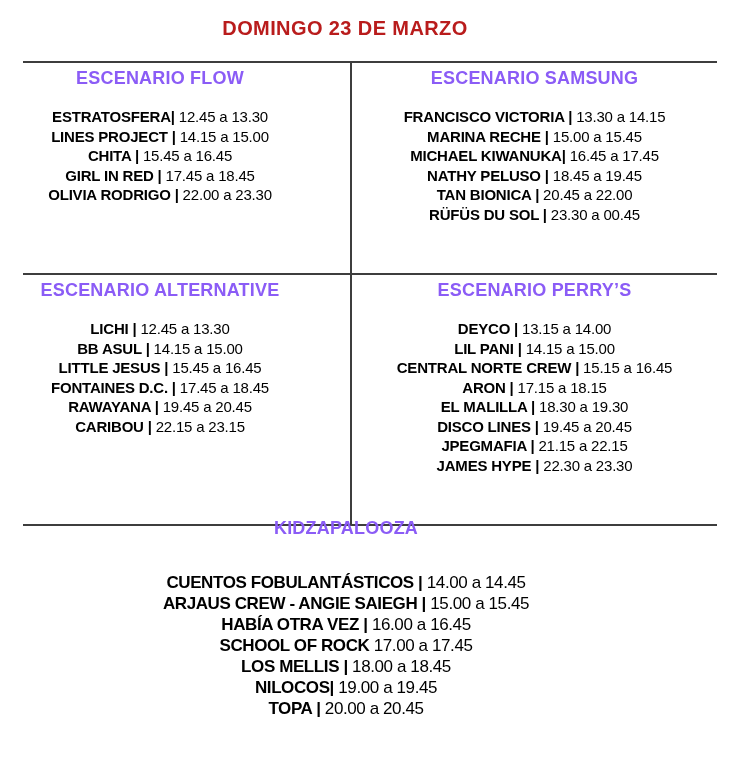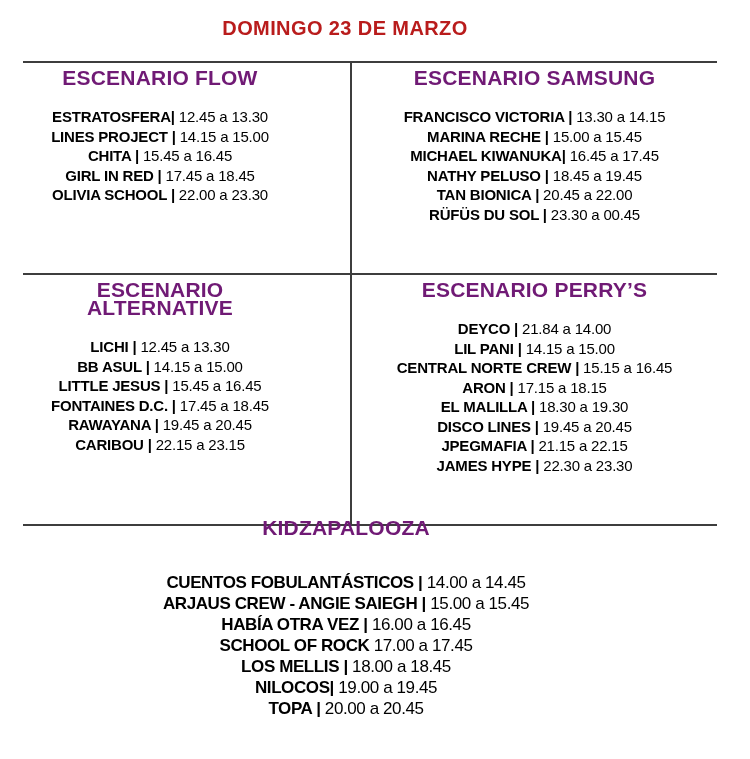--- a/index.html
+++ b/index.html
@@ -33,25 +33,25 @@
     grid-template-columns: 329px 365px;
     grid-template-rows: 212px 249px;
     border-top: 2px solid #3d3d3d;
     border-bottom: 2px solid #3d3d3d;
   }
   .cell { overflow: hidden; text-align: center; }
   .cell-left { border-right: 2px solid #3d3d3d; padding-right: 53px; }
   .row-top { border-bottom: 2px solid #3d3d3d; }
   .stage-header {
     margin-top: 6px;
-    font-size: 21px;
+    font-size: 18px;
     line-height: 18px;
     font-weight: 700;
     letter-spacing: 0.2px;
-    color: #701a75;
+    color: #8b5cf6;
   }
   .acts { margin-top: 20px; }
   .act-row {
     font-size: 15px;
     line-height: 19.5px;
     letter-spacing: -0.2px;
     white-space: nowrap;
   }
   .act-name { font-weight: 700; }
   .act-time { font-weight: 400; }
@@ -80,21 +80,21 @@
 
   <div class="stage-grid">
 
     <section class="cell cell-left row-top">
       <h2 class="stage-header">ESCENARIO FLOW</h2>
       <div class="acts">
           <div class="act-row"><span class="act-name">ESTRATOSFERA|</span><span class="act-time"> 12.45 a 13.30</span></div>
           <div class="act-row"><span class="act-name">LINES PROJECT |</span><span class="act-time"> 14.15 a 15.00</span></div>
           <div class="act-row"><span class="act-name">CHITA |</span><span class="act-time"> 15.45 a 16.45</span></div>
           <div class="act-row"><span class="act-name">GIRL IN RED |</span><span class="act-time"> 17.45 a 18.45</span></div>
-          <div class="act-row"><span class="act-name">OLIVIA SCHOOL |</span><span class="act-time"> 22.00 a 23.30</span></div>
+          <div class="act-row"><span class="act-name">OLIVIA RODRIGO |</span><span class="act-time"> 22.00 a 23.30</span></div>
         </div>
     </section>
 
     <section class="cell row-top">
       <h2 class="stage-header">ESCENARIO SAMSUNG</h2>
       <div class="acts">
           <div class="act-row"><span class="act-name">FRANCISCO VICTORIA |</span><span class="act-time"> 13.30 a 14.15</span></div>
           <div class="act-row"><span class="act-name">MARINA RECHE |</span><span class="act-time"> 15.00 a 15.45</span></div>
           <div class="act-row"><span class="act-name">MICHAEL KIWANUKA|</span><span class="act-time"> 16.45 a 17.45</span></div>
           <div class="act-row"><span class="act-name">NATHY PELUSO |</span><span class="act-time"> 18.45 a 19.45</span></div>
@@ -111,21 +111,21 @@
           <div class="act-row"><span class="act-name">LITTLE JESUS |</span><span class="act-time"> 15.45 a 16.45</span></div>
           <div class="act-row"><span class="act-name">FONTAINES D.C. |</span><span class="act-time"> 17.45 a 18.45</span></div>
           <div class="act-row"><span class="act-name">RAWAYANA |</span><span class="act-time"> 19.45 a 20.45</span></div>
           <div class="act-row"><span class="act-name">CARIBOU |</span><span class="act-time"> 22.15 a 23.15</span></div>
         </div>
     </section>
 
     <section class="cell">
       <h2 class="stage-header">ESCENARIO PERRY’S</h2>
       <div class="acts">
-          <div class="act-row"><span class="act-name">DEYCO |</span><span class="act-time"> 21.84 a 14.00</span></div>
+          <div class="act-row"><span class="act-name">DEYCO |</span><span class="act-time"> 13.15 a 14.00</span></div>
           <div class="act-row"><span class="act-name">LIL PANI |</span><span class="act-time"> 14.15 a 15.00</span></div>
           <div class="act-row"><span class="act-name">CENTRAL NORTE CREW |</span><span class="act-time"> 15.15 a 16.45</span></div>
           <div class="act-row"><span class="act-name">ARON |</span><span class="act-time"> 17.15 a 18.15</span></div>
           <div class="act-row"><span class="act-name">EL MALILLA |</span><span class="act-time"> 18.30 a 19.30</span></div>
           <div class="act-row"><span class="act-name">DISCO LINES |</span><span class="act-time"> 19.45 a 20.45</span></div>
           <div class="act-row"><span class="act-name">JPEGMAFIA |</span><span class="act-time"> 21.15 a 22.15</span></div>
           <div class="act-row"><span class="act-name">JAMES HYPE |</span><span class="act-time"> 22.30 a 23.30</span></div>
         </div>
     </section>
 

